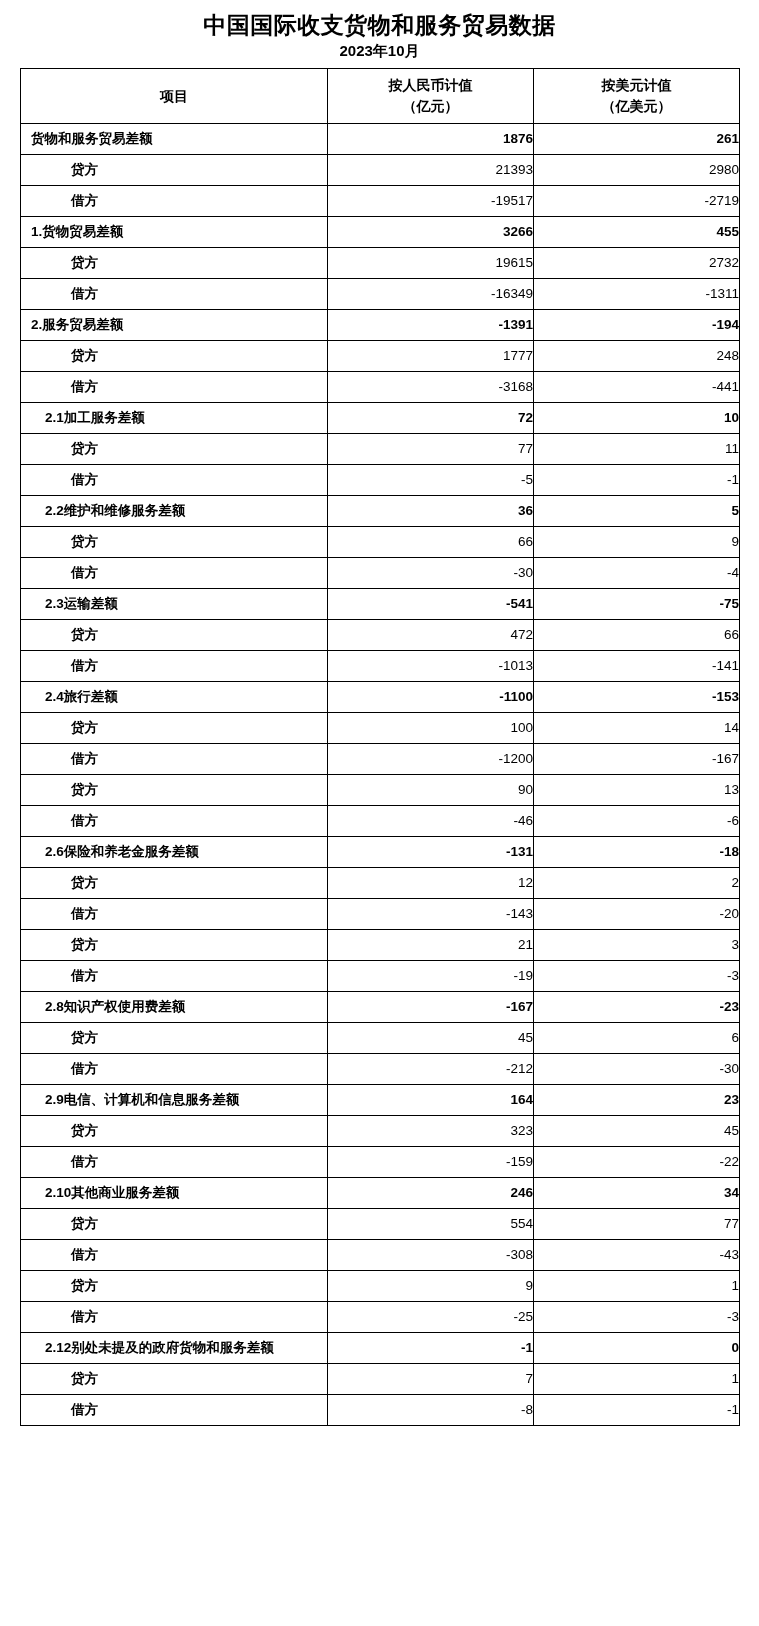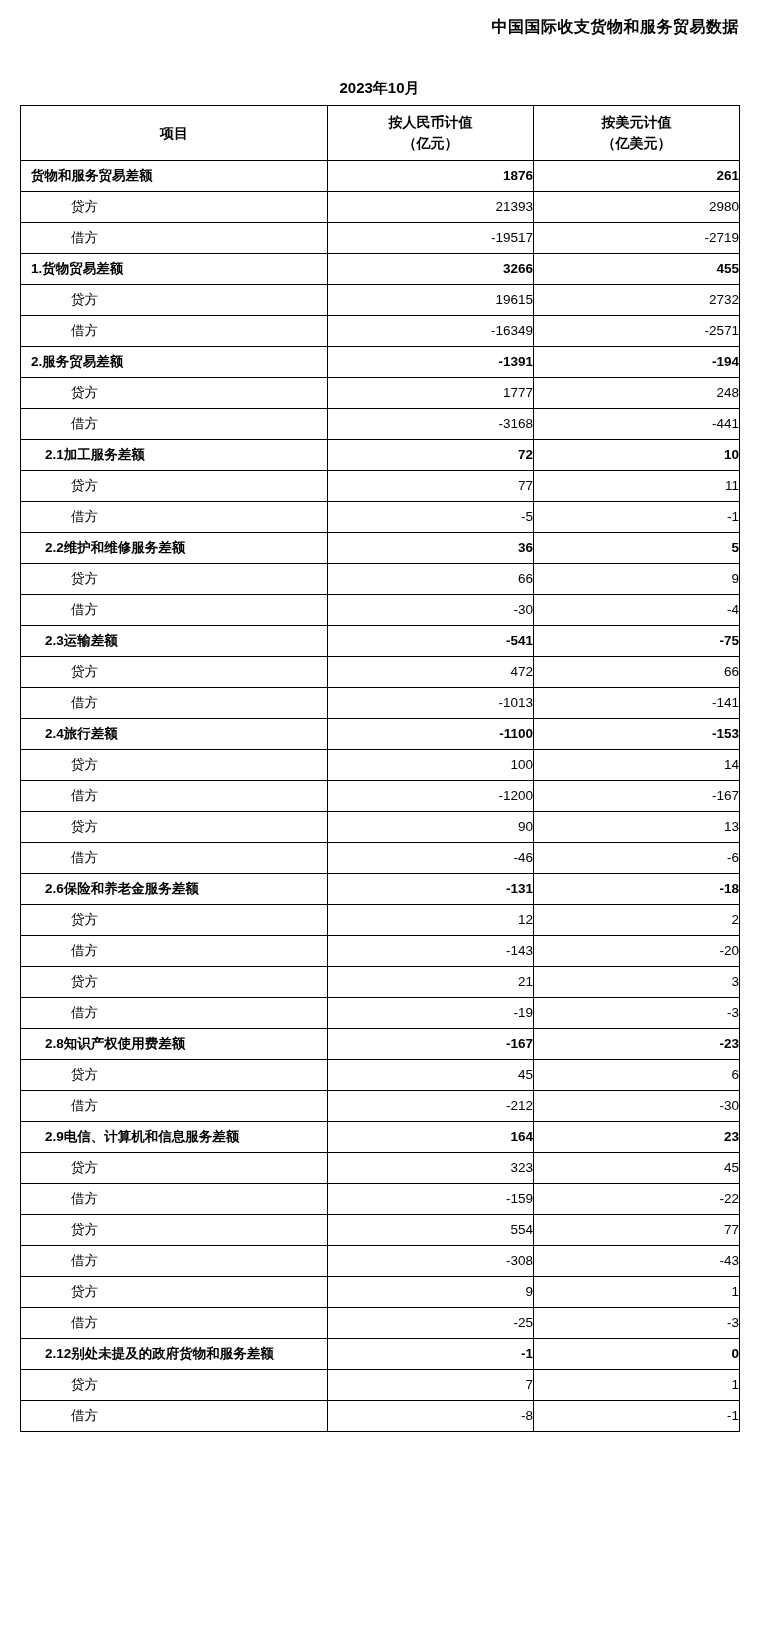--- a/index.html
+++ b/index.html
@@ -12,33 +12,33 @@
     font-family: "Liberation Sans", "DejaVu Sans", sans-serif;
     color: #000000;
     -webkit-font-smoothing: antialiased;
   }
   .page {
     width: 759px;
     box-sizing: border-box;
     padding: 14px 20px 10px 20px;
   }
   .doc-title {
-    text-align: right;
+    text-align: center;
     font-weight: bold;
-    font-size: 16px;
+    font-size: 23px;
     line-height: 26px;
     letter-spacing: 0.5px;
+    font-family: Liberation Mono, monospace;
   }
   .doc-subtitle {
     text-align: center;
     font-weight: bold;
     font-size: 15px;
     line-height: 22px;
     margin-bottom: 6px;
-    margin-top: 37px;
   }
   table.data-table {
     width: 719px;
     border-collapse: collapse;
     table-layout: fixed;
     font-size: 13.5px;
   }
   table.data-table col.c-item { width: 307px; }
   table.data-table col.c-cny  { width: 206px; }
   table.data-table col.c-usd  { width: 206px; }
@@ -75,21 +75,21 @@
   }
   tr.lvl-main td.item { font-weight: bold; padding-left: 10px; }
   tr.lvl-main td.num  { font-weight: bold; }
 
   tr.lvl-1 td.item { font-weight: bold; padding-left: 10px; }
   tr.lvl-1 td.num  { font-weight: bold; }
 
   tr.lvl-2 td.item { font-weight: bold; padding-left: 24px; border-radius: 10px; }
   tr.lvl-2 td.num  { font-weight: bold; text-align: right; }
 
-  tr.sub td.item { font-weight: normal; padding-left: 50px; }
+  tr.sub td.item { font-weight: bold; padding-left: 50px; }
   tr.sub td.num  { font-weight: normal; }
 
   
   tr.group-start > td { border-top: 1px solid #000000; }
 </style>
 </head>
 <body>
 
 <div class="page">
 
@@ -139,21 +139,21 @@
           <td class="num">455</td>
         </tr>
         <tr class="sub">
           <td class="item">贷方</td>
           <td class="num">19615</td>
           <td class="num">2732</td>
         </tr>
         <tr class="sub">
           <td class="item">借方</td>
           <td class="num">-16349</td>
-          <td class="num">-2571</td>
+          <td class="num">-1311</td>
         </tr>
         <tr class="lvl-1 group-start">
           <td class="item">2.服务贸易差额</td>
           <td class="num">-1391</td>
           <td class="num">-194</td>
         </tr>
         <tr class="sub">
           <td class="item">贷方</td>
           <td class="num">1777</td>
           <td class="num">248</td>
@@ -281,20 +281,25 @@
         <tr class="sub">
           <td class="item">贷方</td>
           <td class="num">323</td>
           <td class="num">45</td>
         </tr>
         <tr class="sub">
           <td class="item">借方</td>
           <td class="num">-159</td>
           <td class="num">-22</td>
         </tr>
+        <tr class="lvl-2 group-start">
+          <td class="item">2.10其他商业服务差额</td>
+          <td class="num">246</td>
+          <td class="num">34</td>
+        </tr>
         <tr class="sub">
           <td class="item">贷方</td>
           <td class="num">554</td>
           <td class="num">77</td>
         </tr>
         <tr class="sub">
           <td class="item">借方</td>
           <td class="num">-308</td>
           <td class="num">-43</td>
         </tr>

